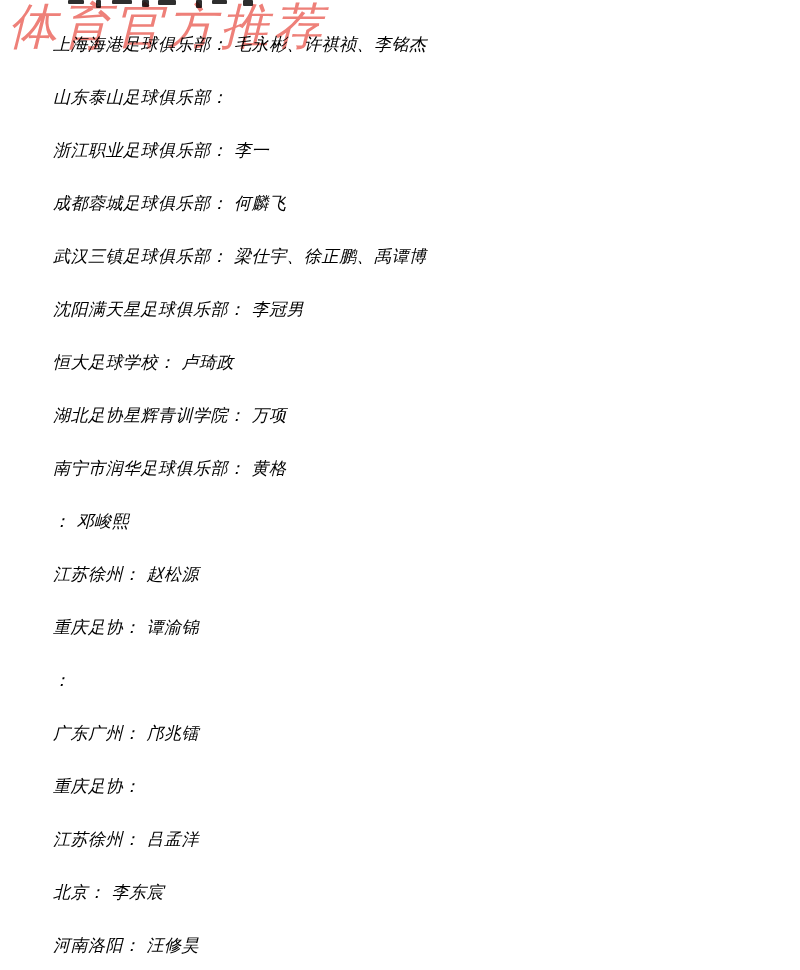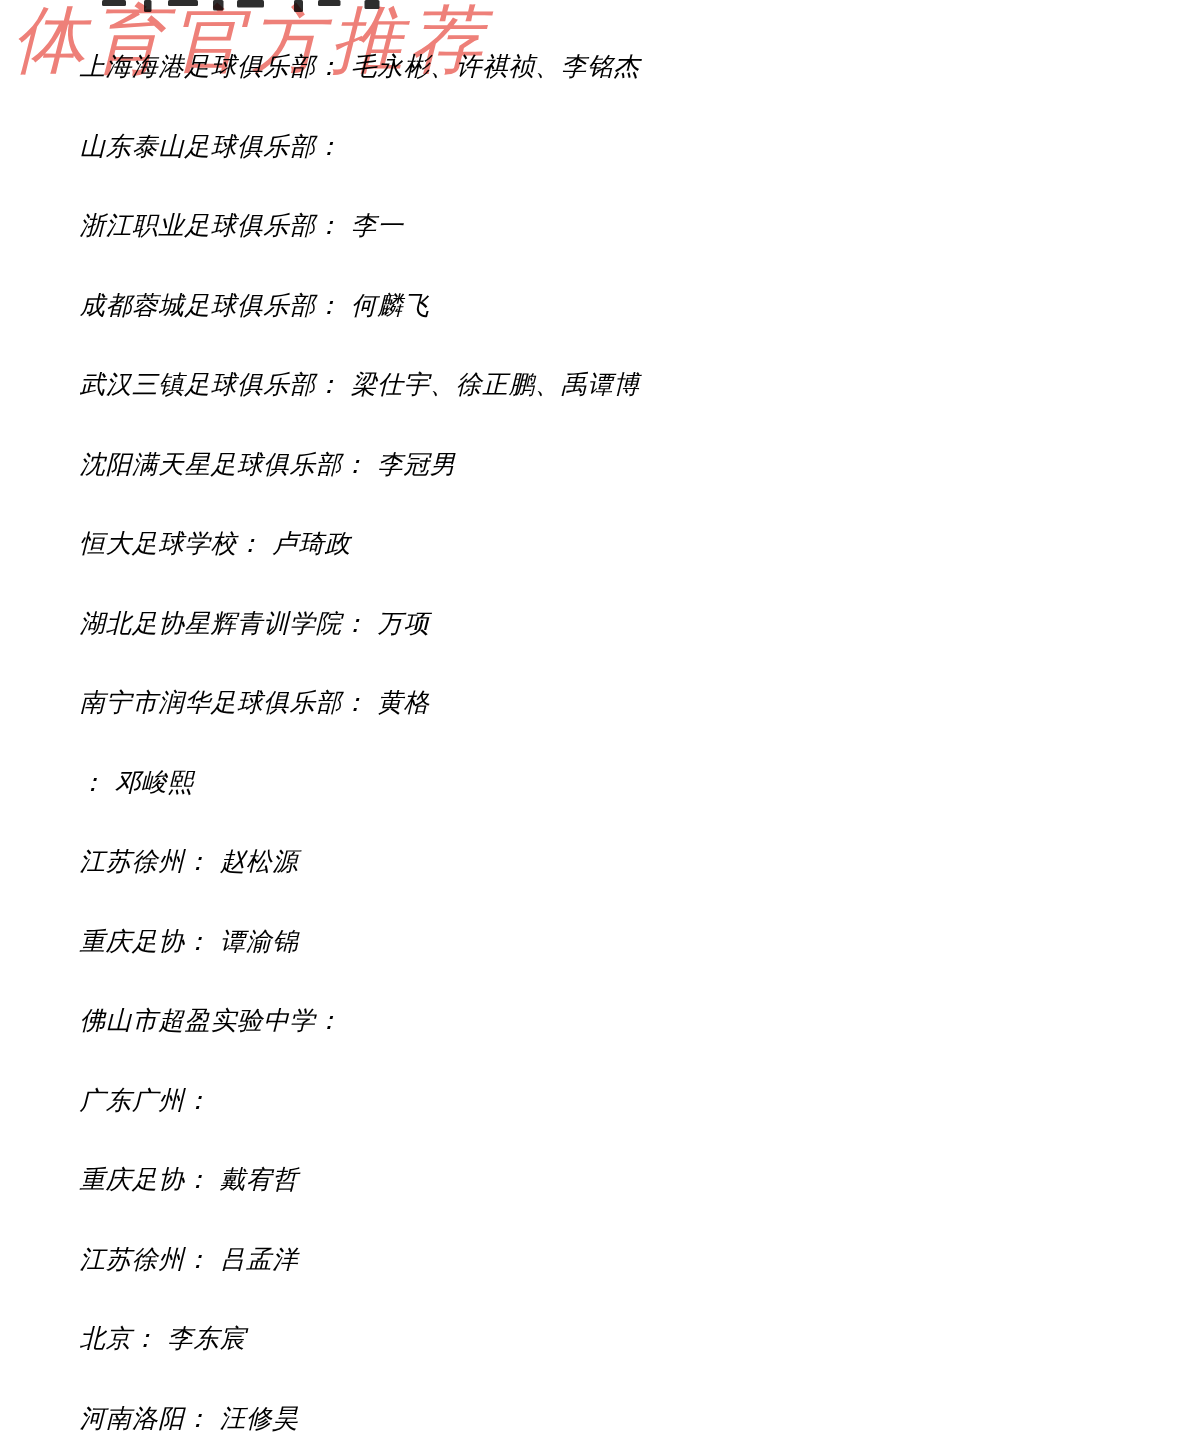--- a/index.html
+++ b/index.html
@@ -147,31 +147,30 @@
         <span>江苏徐州</span>
         <span class="colon">：</span>
         <span>赵松源</span>
       </p>
       <p class="row">
         <span>重庆足协</span>
         <span class="colon">：</span>
         <span>谭渝锦</span>
       </p>
       <p class="row">
-        <span>佛山市超盈实验中学</span>
         <span class="colon">：</span>
       </p>
       <p class="row">
         <span>广东广州</span>
         <span class="colon">：</span>
+        <span>邝兆镭</span>
       </p>
       <p class="row">
         <span>重庆足协</span>
         <span class="colon">：</span>
-        <span>戴宥哲</span>
       </p>
       <p class="row">
         <span>江苏徐州</span>
         <span class="colon">：</span>
         <span>吕孟洋</span>
       </p>
       <p class="row">
         <span>北京</span>
         <span class="colon">：</span>
         <span>李东宸</span>

